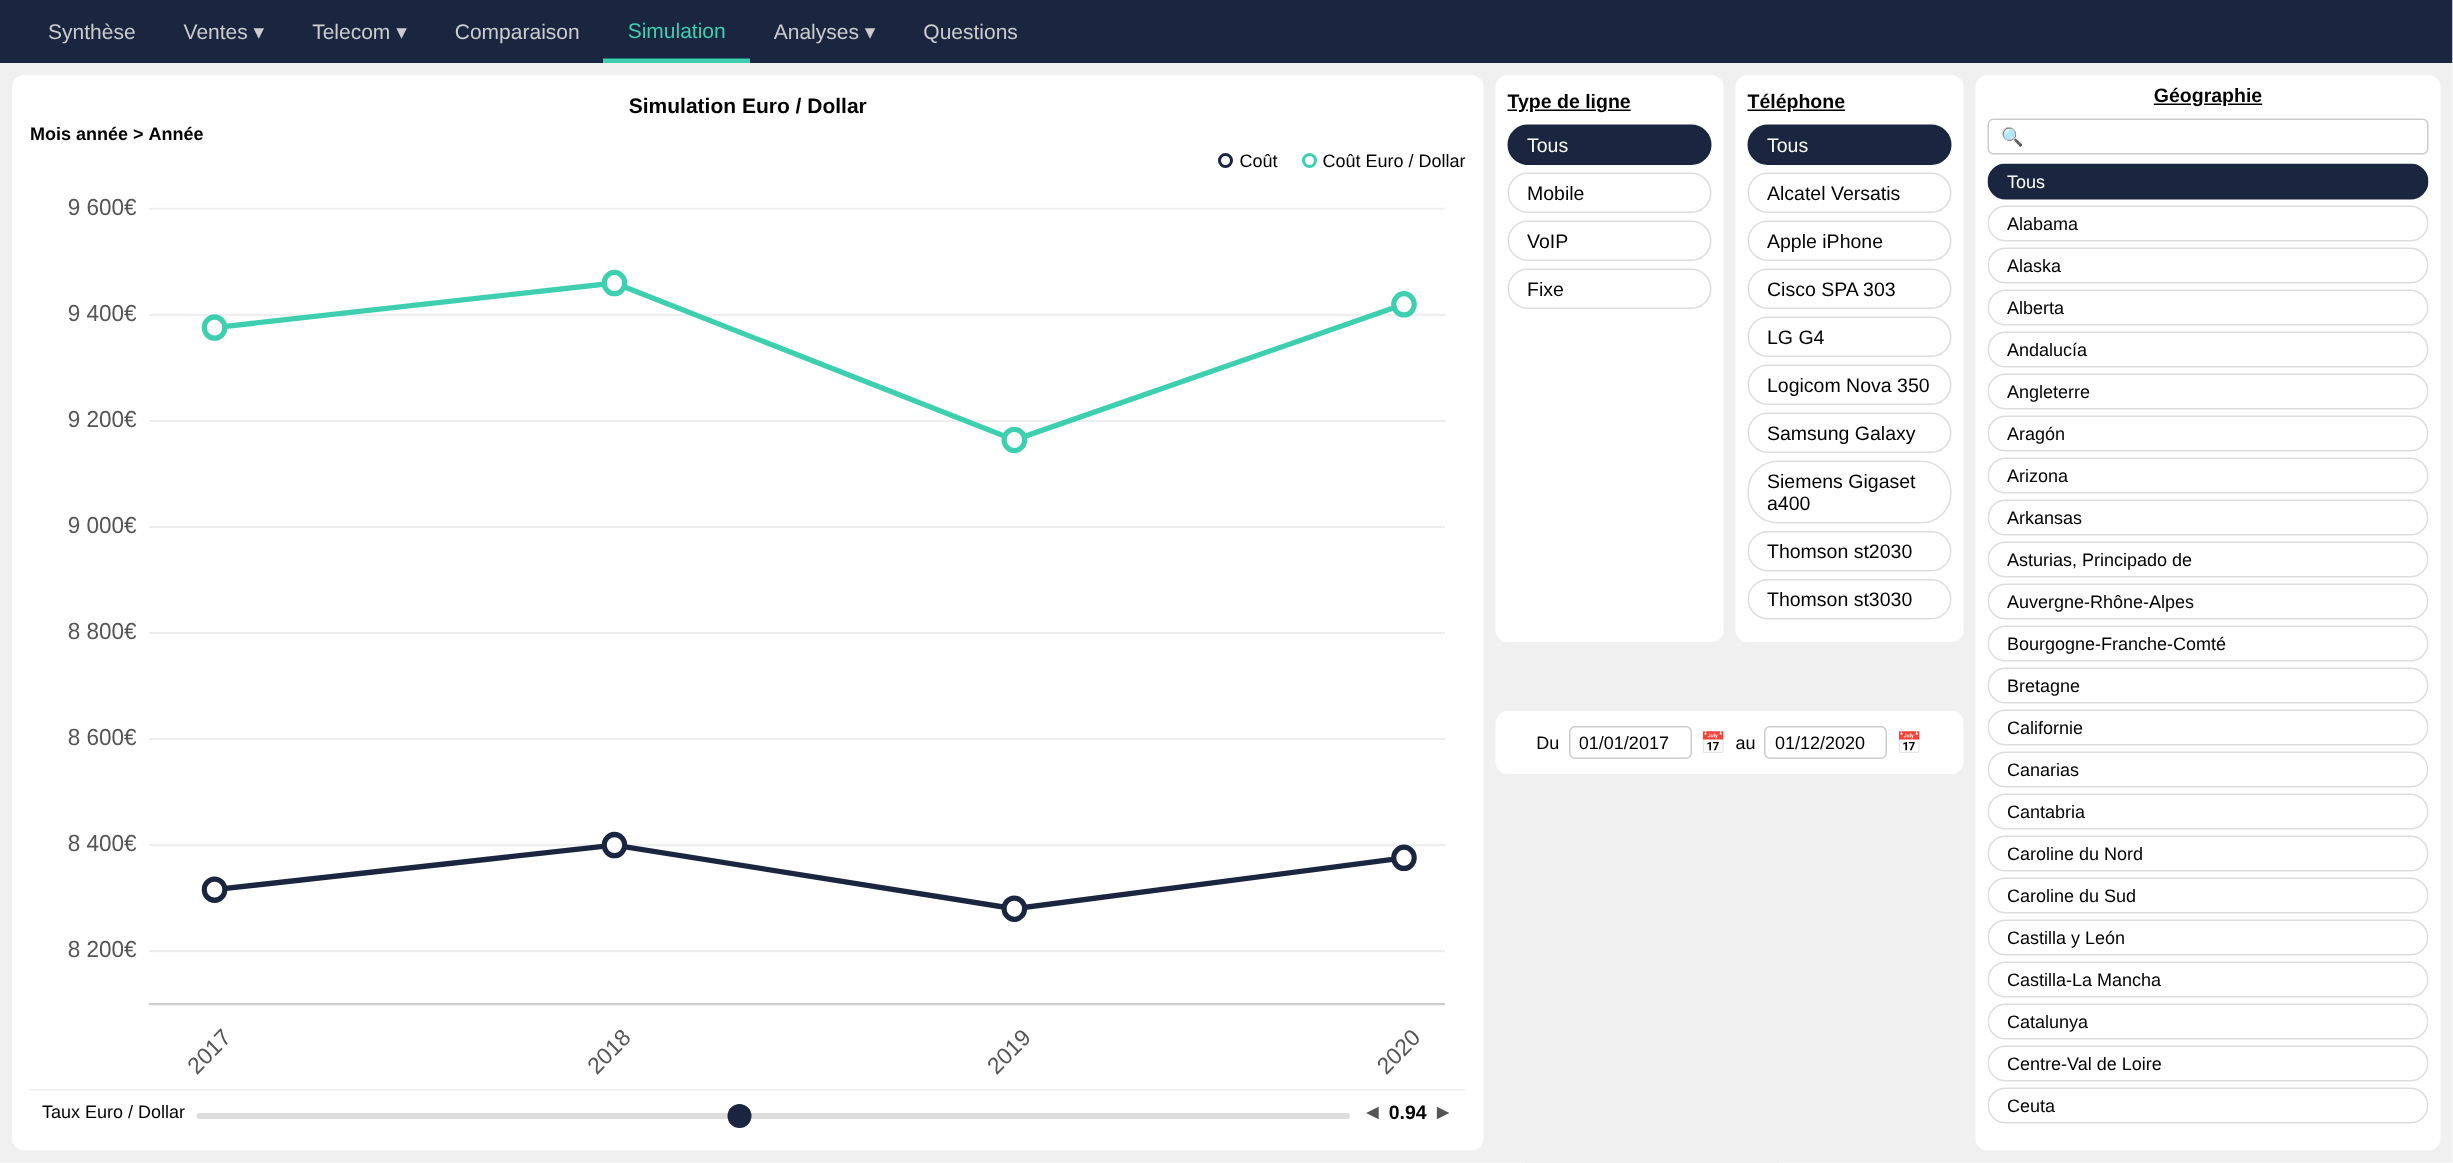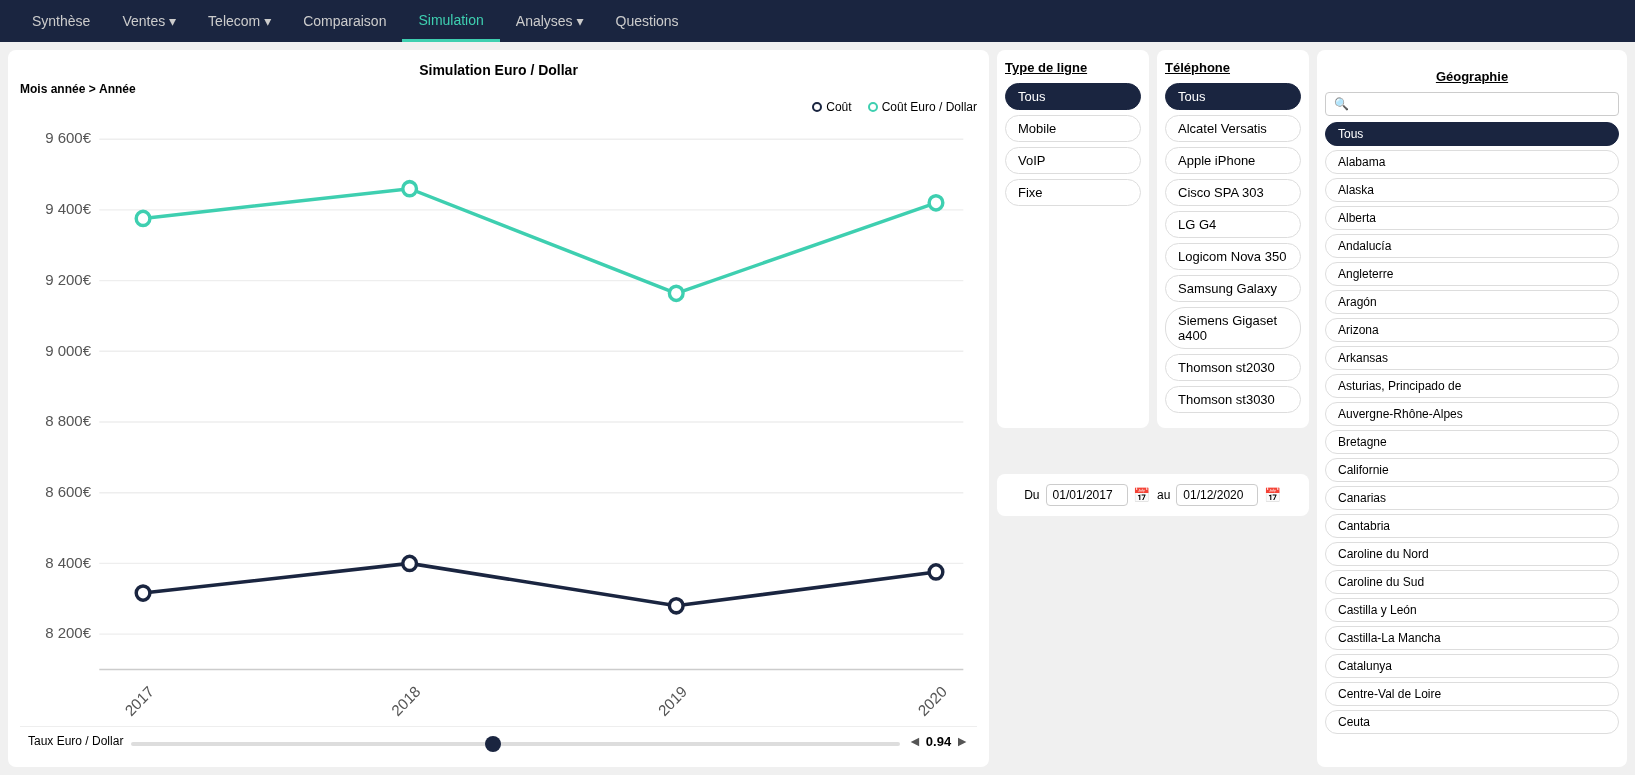--- a/index.html
+++ b/index.html
@@ -174,21 +174,21 @@
       text-align: center;
       font-weight: bold;
       font-size: 13px;
       margin-bottom: 6px;
     }
 
     
     .geo-panel {
       background: #fff;
       border-radius: 8px;
-      padding: 19px 8px;
+      padding: 6px 8px;
       width: 310px;
       display: flex;
       flex-direction: column;
       overflow: hidden;
     }
     .geo-title {
       text-align: center;
       font-weight: bold;
       font-size: 13px;
       text-decoration: underline;
@@ -372,20 +372,21 @@
           <div class="geo-item">Alabama</div>
           <div class="geo-item">Alaska</div>
           <div class="geo-item">Alberta</div>
           <div class="geo-item">Andalucía</div>
           <div class="geo-item">Angleterre</div>
           <div class="geo-item">Aragón</div>
           <div class="geo-item">Arizona</div>
           <div class="geo-item">Arkansas</div>
           <div class="geo-item">Asturias, Principado de</div>
           <div class="geo-item">Auvergne-Rhône-Alpes</div>
+          <div class="geo-item">Bourgogne-Franche-Comté</div>
           <div class="geo-item">Bretagne</div>
           <div class="geo-item">Californie</div>
           <div class="geo-item">Canarias</div>
           <div class="geo-item">Cantabria</div>
           <div class="geo-item">Caroline du Nord</div>
           <div class="geo-item">Caroline du Sud</div>
           <div class="geo-item">Castilla y León</div>
           <div class="geo-item">Castilla-La Mancha</div>
           <div class="geo-item">Catalunya</div>
           <div class="geo-item">Centre-Val de Loire</div>

